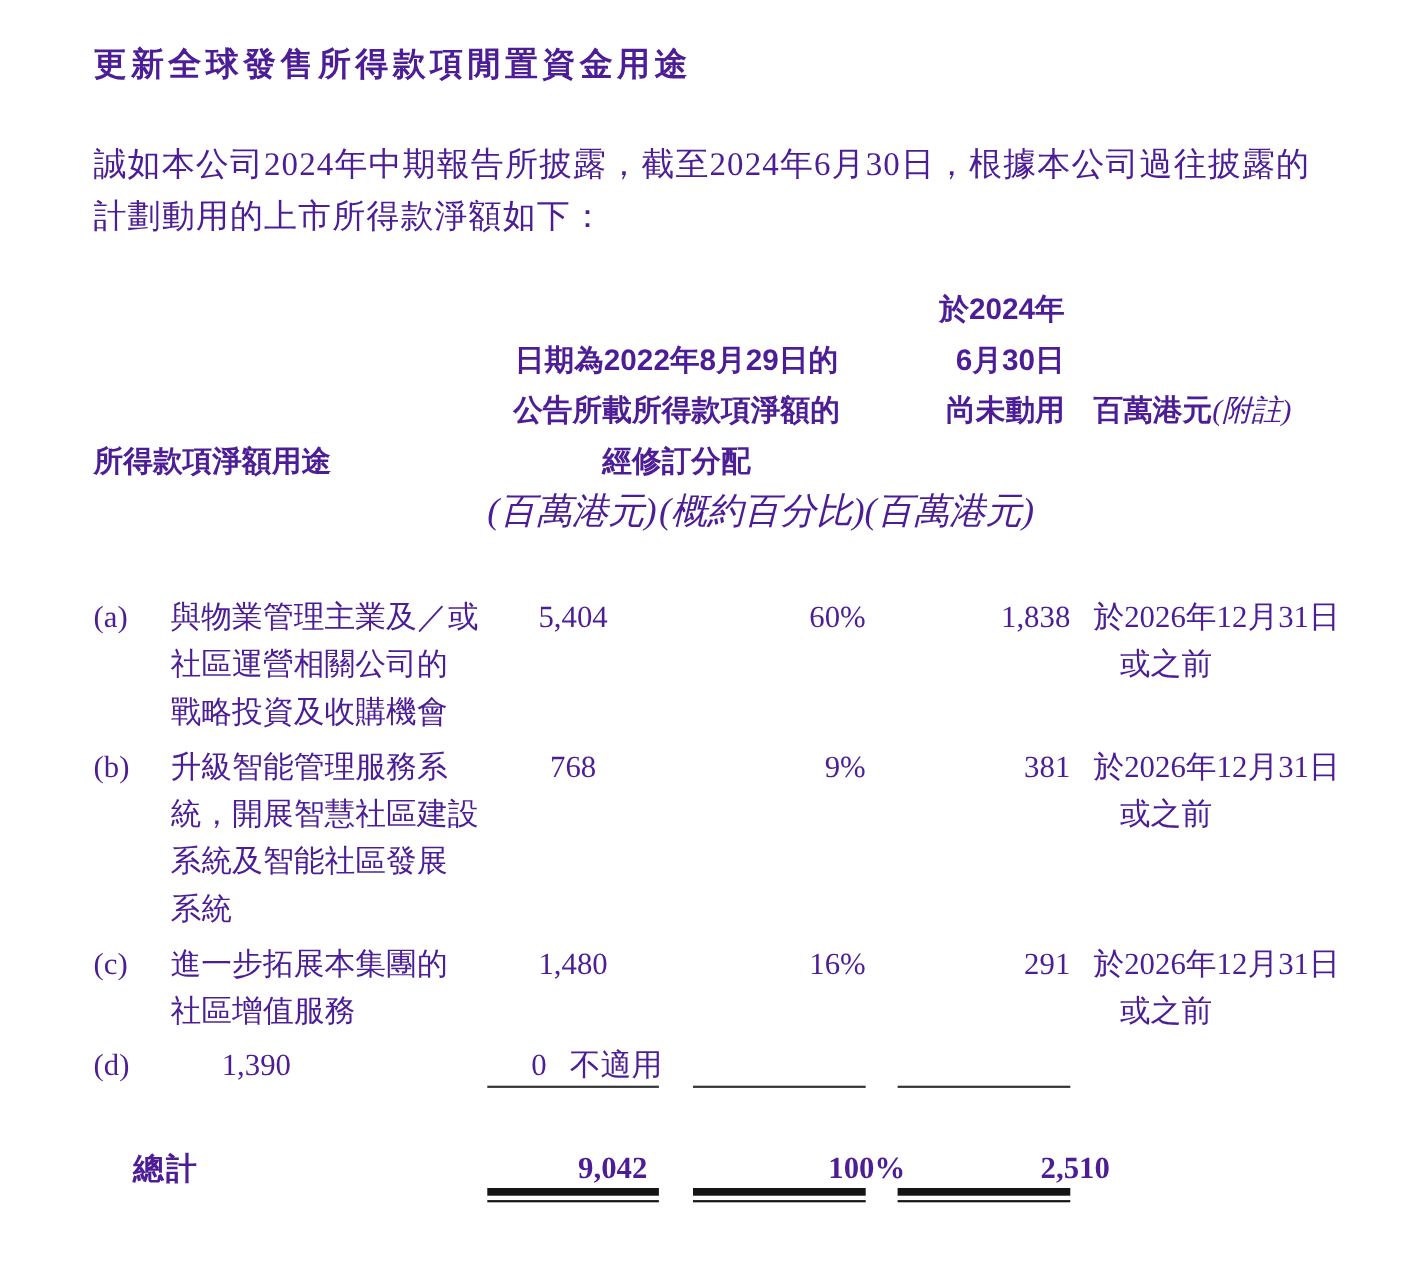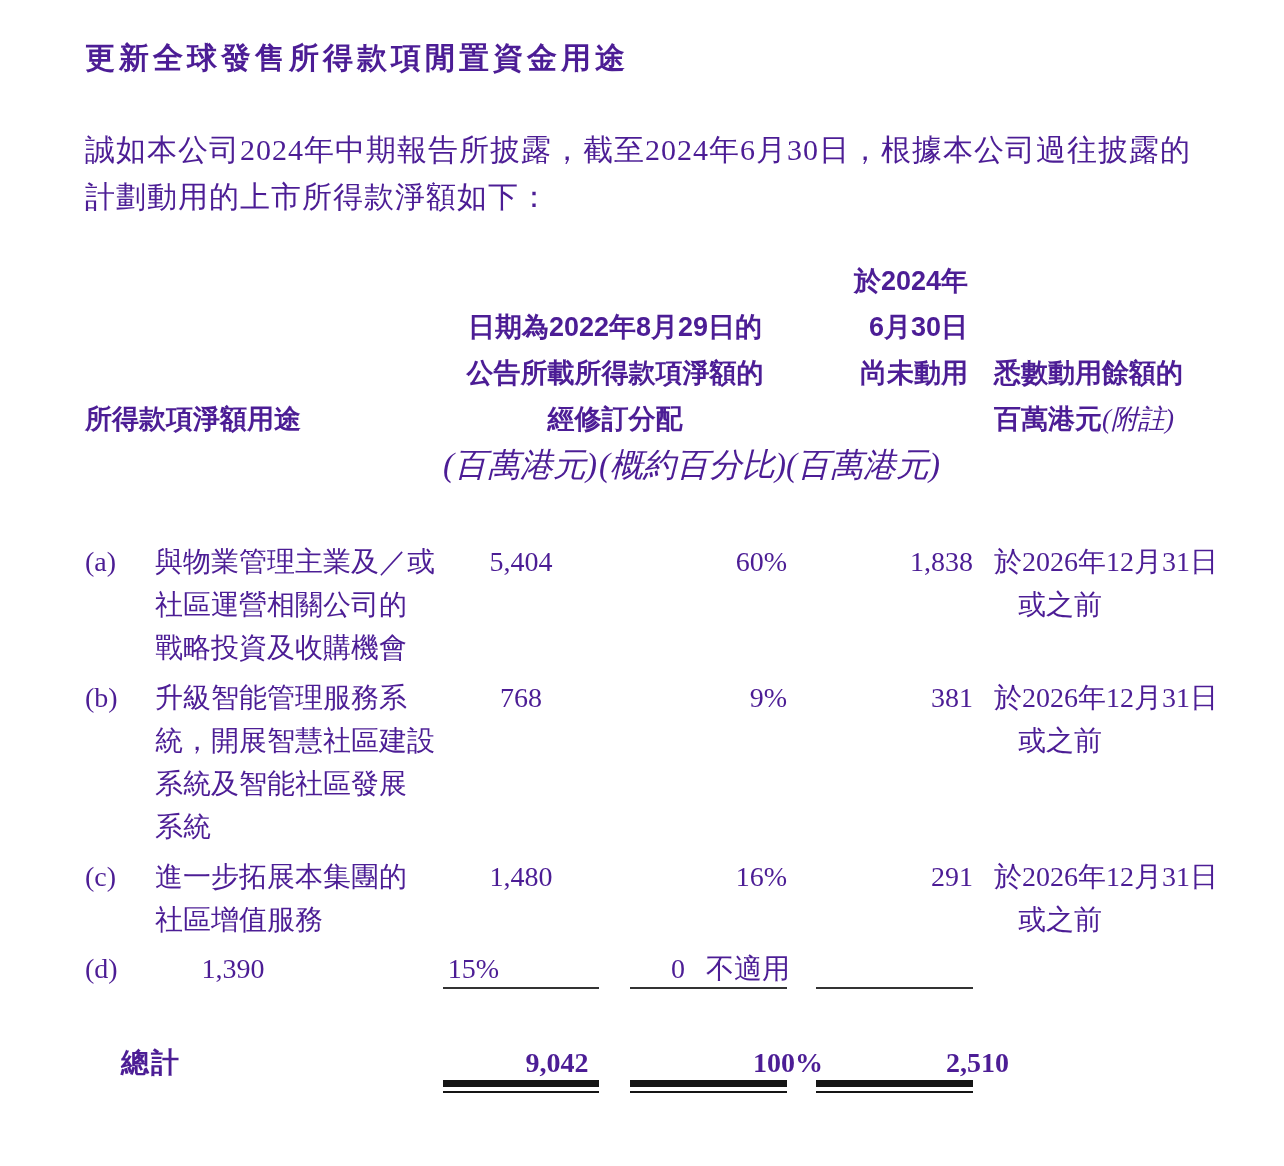--- a/index.html
+++ b/index.html
@@ -150,21 +150,20 @@
       <div class="h-line h-bold">經修訂分配</div>
     </div>
 
     <div class="h-col4">
       <div class="h-line h-bold">於2024年</div>
       <div class="h-line h-bold">6月30日</div>
       <div class="h-line h-bold">尚未動用</div>
     </div>
 
     <div class="h-col5">
-      <div class="h-line h-bold">悉數動用餘額的</div>
       <div class="h-line"><span class="h-bold">百萬港元</span><span class="note-italic">(附註)</span></div>
     </div>
 
     <div class="h-units">
       <span class="u u-col2">(百萬港元)</span>
       <span class="u u-col3">(概約百分比)</span>
       <span class="u u-col4">(百萬港元)</span>
     </div>
   </div>
 
@@ -208,21 +207,20 @@
       <div class="c-unut">291</div>
       <div class="c-time">
         <div class="t1">於2026年12月31日</div>
         <div class="t2">或之前</div>
       </div>
     </div>
 
     <div class="row row-d">
       <div class="c-marker">(d)</div>
       <div class="c-alloc">1,390</div>
-      <div class="c-pct">15%</div>
       <div class="c-unut">0</div>
       <div class="c-time">
         <div class="t1">不適用</div>
       </div>
     </div>
 
     <div class="hairline-row">
       <div class="cell hl-c2">
           <div class="hairline"></div>
         </div>

